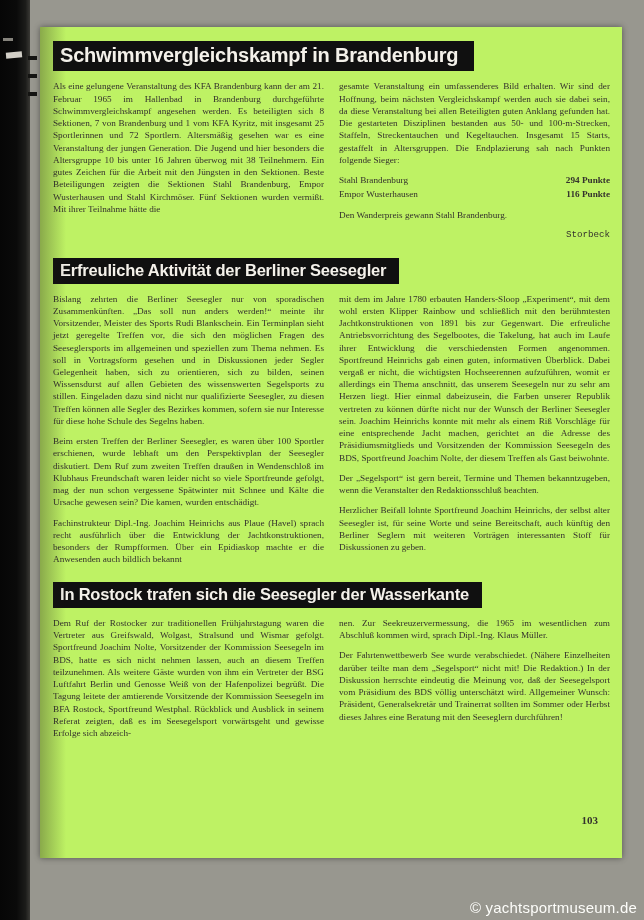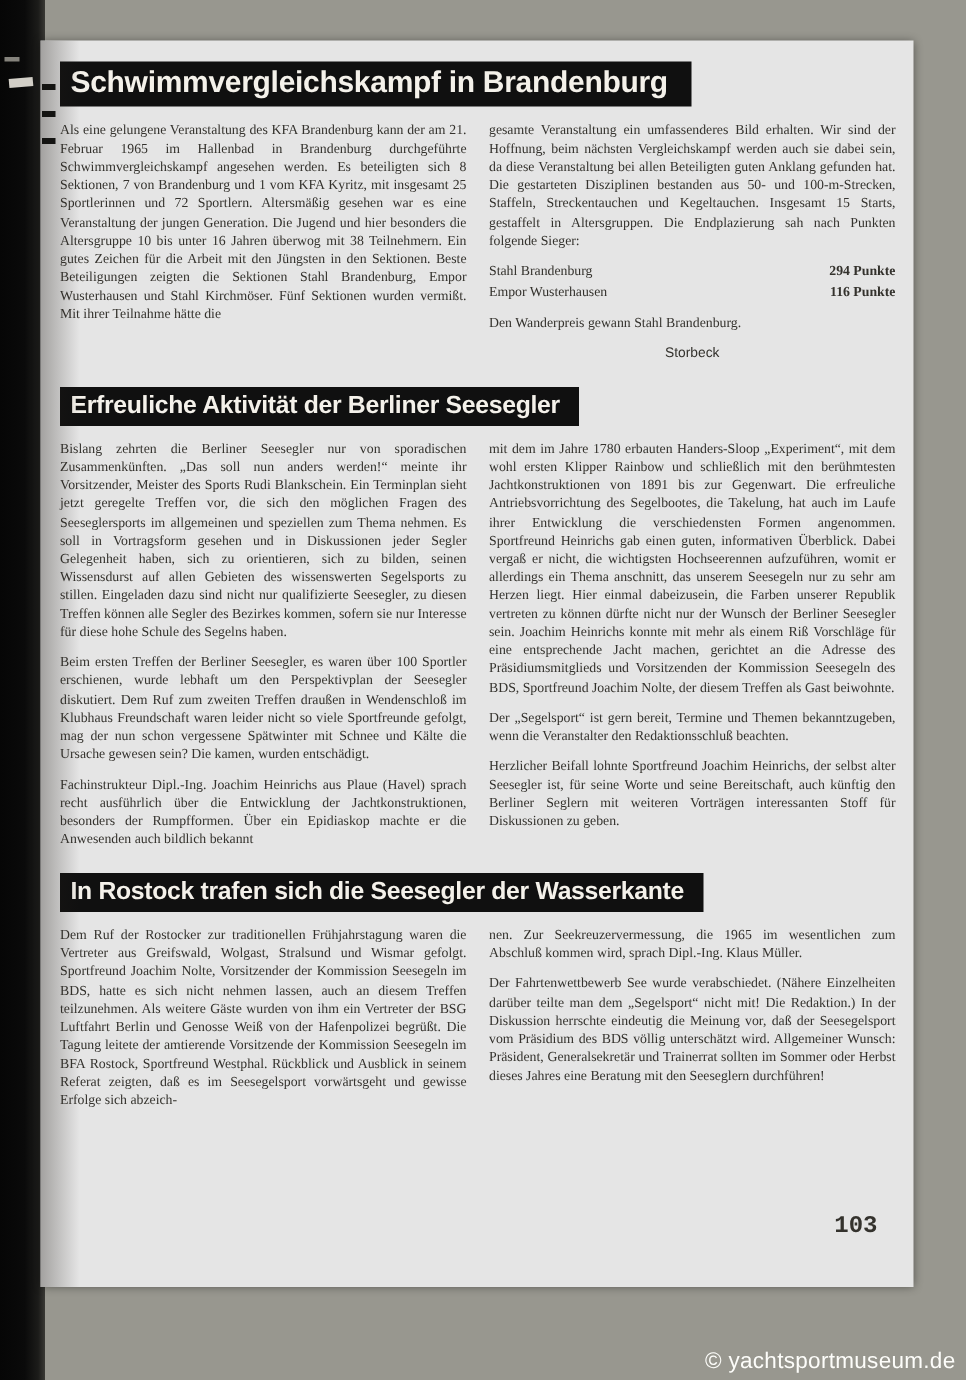--- a/index.html
+++ b/index.html
@@ -26,22 +26,22 @@
   }
 
   
   .edge-tick { position:absolute; background:#141412; width:9px; height:4px; z-index:5; }
   .t1 { left:28px; top:56px; }
   .t2 { left:28px; top:74px; }
   .t3 { left:28px; top:92px; }
 
   
   .page {
-    position:absolute; left:27px; top:27px; width:582px; height:831px;
-    background:#e5e5e5;
+    position:absolute; left:40px; top:27px; width:582px; height:831px;
+    background:#bef264;
     box-shadow:0 0 6px rgba(0,0,0,0.45);
     padding:14px 22px 12px 13px;
     overflow:hidden;
   }
   .page-shadow {
     position:absolute; left:0; top:0; bottom:0; width:26px;
     background:linear-gradient(90deg, rgba(35,30,25,0.34), rgba(35,30,25,0));
     pointer-events:none; z-index:2;
   }
 
@@ -65,26 +65,26 @@
     font-size:9.2px; line-height:1.33;
     text-align:justify; color:#34322d;
   }
   .col p { margin:0 0 8px 0; }
   .col p:last-child { margin-bottom:0; }
 
   .results { margin:6px 0 7px 0; font-family:"Liberation Serif", serif; }
   .result-row { display:flex; justify-content:space-between; line-height:1.5; }
   .result-points { font-weight:bold; }
 
-  .signature { text-align:center; margin-top:3px; font-family:Liberation Sans, sans-serif; }
+  .signature { text-align:right; margin-top:3px; font-family:Liberation Mono, monospace; }
 
   .page-number {
     position:absolute; right:24px; bottom:32px;
-    font-family:Liberation Mono, monospace;
-    font-size:16px; font-weight:bold; color:#34322d; z-index:3;
+    font-family:Liberation Serif, serif;
+    font-size:11px; font-weight:bold; color:#34322d; z-index:3;
   }
 
   .watermark {
     position:absolute; right:7px; bottom:4px;
     color:#fdfdfa; font-size:15px; letter-spacing:0.2px;
   }
 </style>
 </head>
 <body>
 

